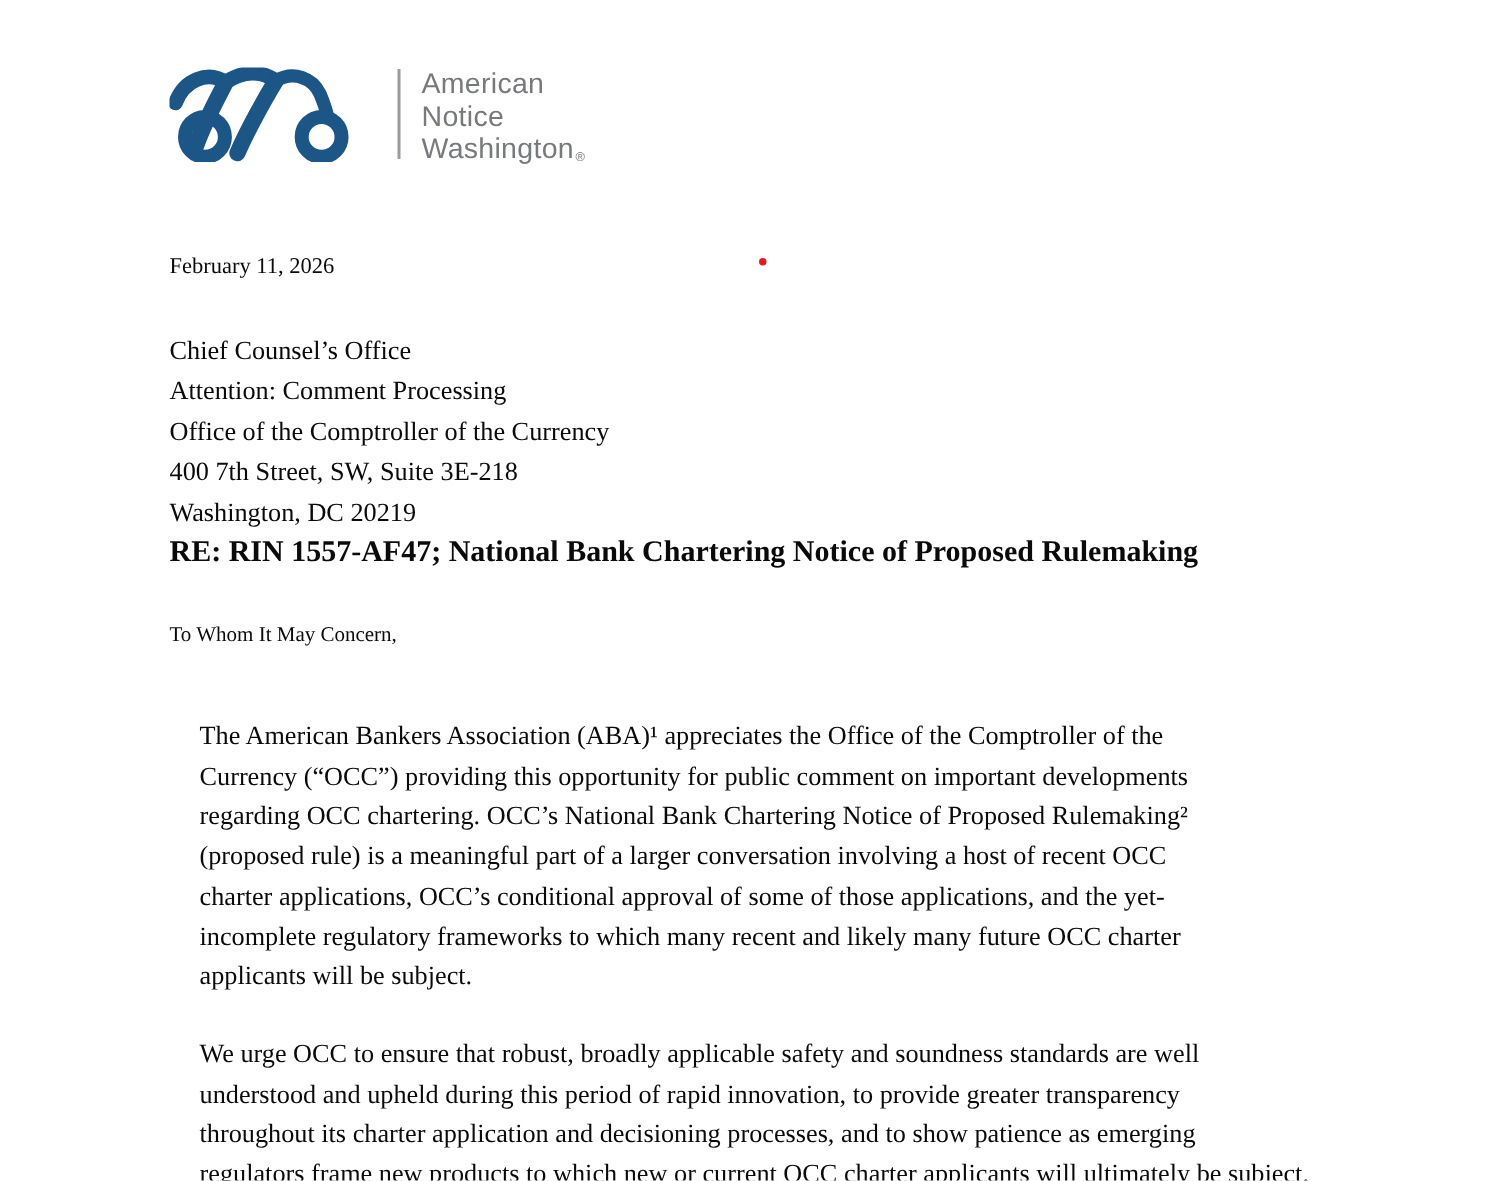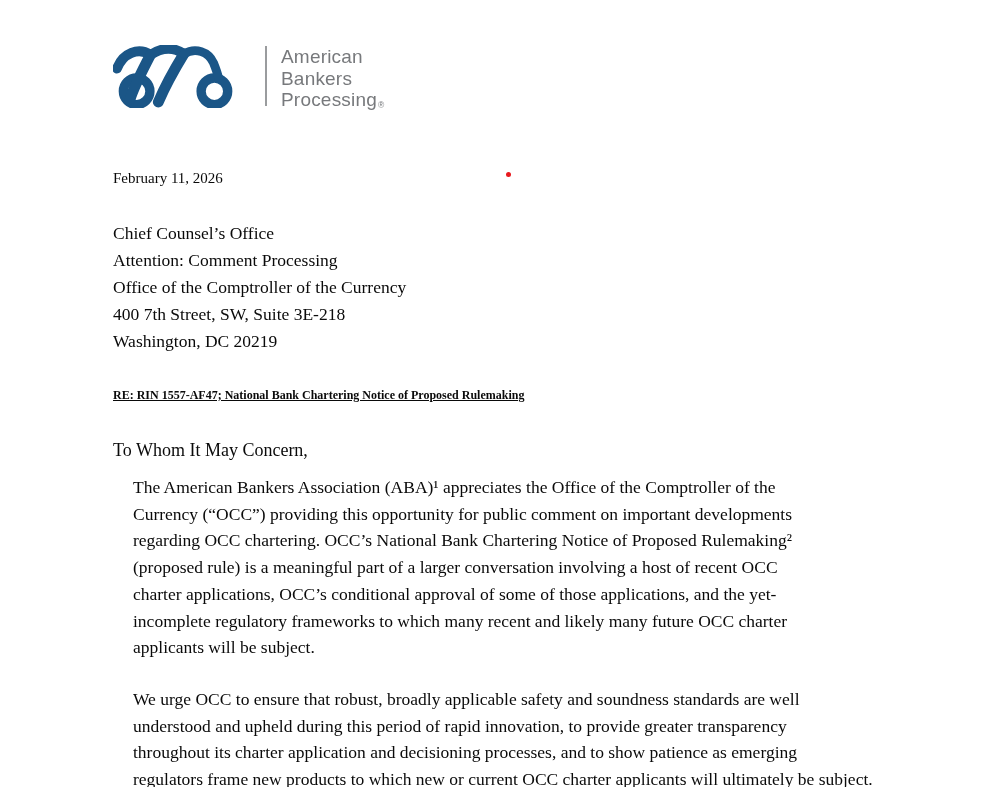--- a/index.html
+++ b/index.html
@@ -68,35 +68,33 @@
     position:absolute;
     left:506px;top:172px;
     width:5px;height:5px;
     border-radius:50%;
     background:var(--annotation-red);
   }
   .address{
     font-size:17.5px;
     line-height:27px;
     white-space:pre;
-    margin-bottom:27px;
   }
   .subject{
-    font-size:12px;
+    font-size:20px;
     line-height:27px;
     font-weight:bold;
     white-space:pre;
     margin-bottom:28px;
-    text-decoration:underline;
   }
   .salutation{
-    font-size:18px;
+    font-size:14px;
     line-height:27px;
     white-space:pre;
-    margin-bottom:10px;
+    margin-bottom:40px;
   }
   .para{
     font-size:17.5px;
     line-height:26.7px;
     white-space:pre;
     margin-bottom:25px;
     margin-left:20px;
   }
 </style>
 </head>
@@ -112,22 +110,22 @@
         <path d="M4 24 C10 8 26 2 38 10" stroke-width="10"></path>
         <path d="M38 10 C32 22 22 40 17 56" stroke-width="11"></path>
         <path d="M38 10 C50 2 62 2 72 9" stroke-width="10"></path>
         <path d="M72 9 C64 22 52 44 46 58" stroke-width="11"></path>
         <path d="M72 9 C84 2 97 7 102 18 C104 23 106 28 107 33" stroke-width="9"></path>
       </g>
     </svg>
     <div class="logo-divider"></div>
     <div class="logo-text">
       <span>American</span><br>
-      <span>Bankers</span><br>
-      <span>Processing</span><span class="reg">®</span>
+      <span>Notice</span><br>
+      <span>Washington</span><span class="reg">®</span>
     </div>
   </div>
 
   <div class="date">February 11, 2026</div>
 
   <span class="red-dot"></span>
 
   <div class="address">Chief Counsel’s Office
 Attention: Comment Processing
 Office of the Comptroller of the Currency

